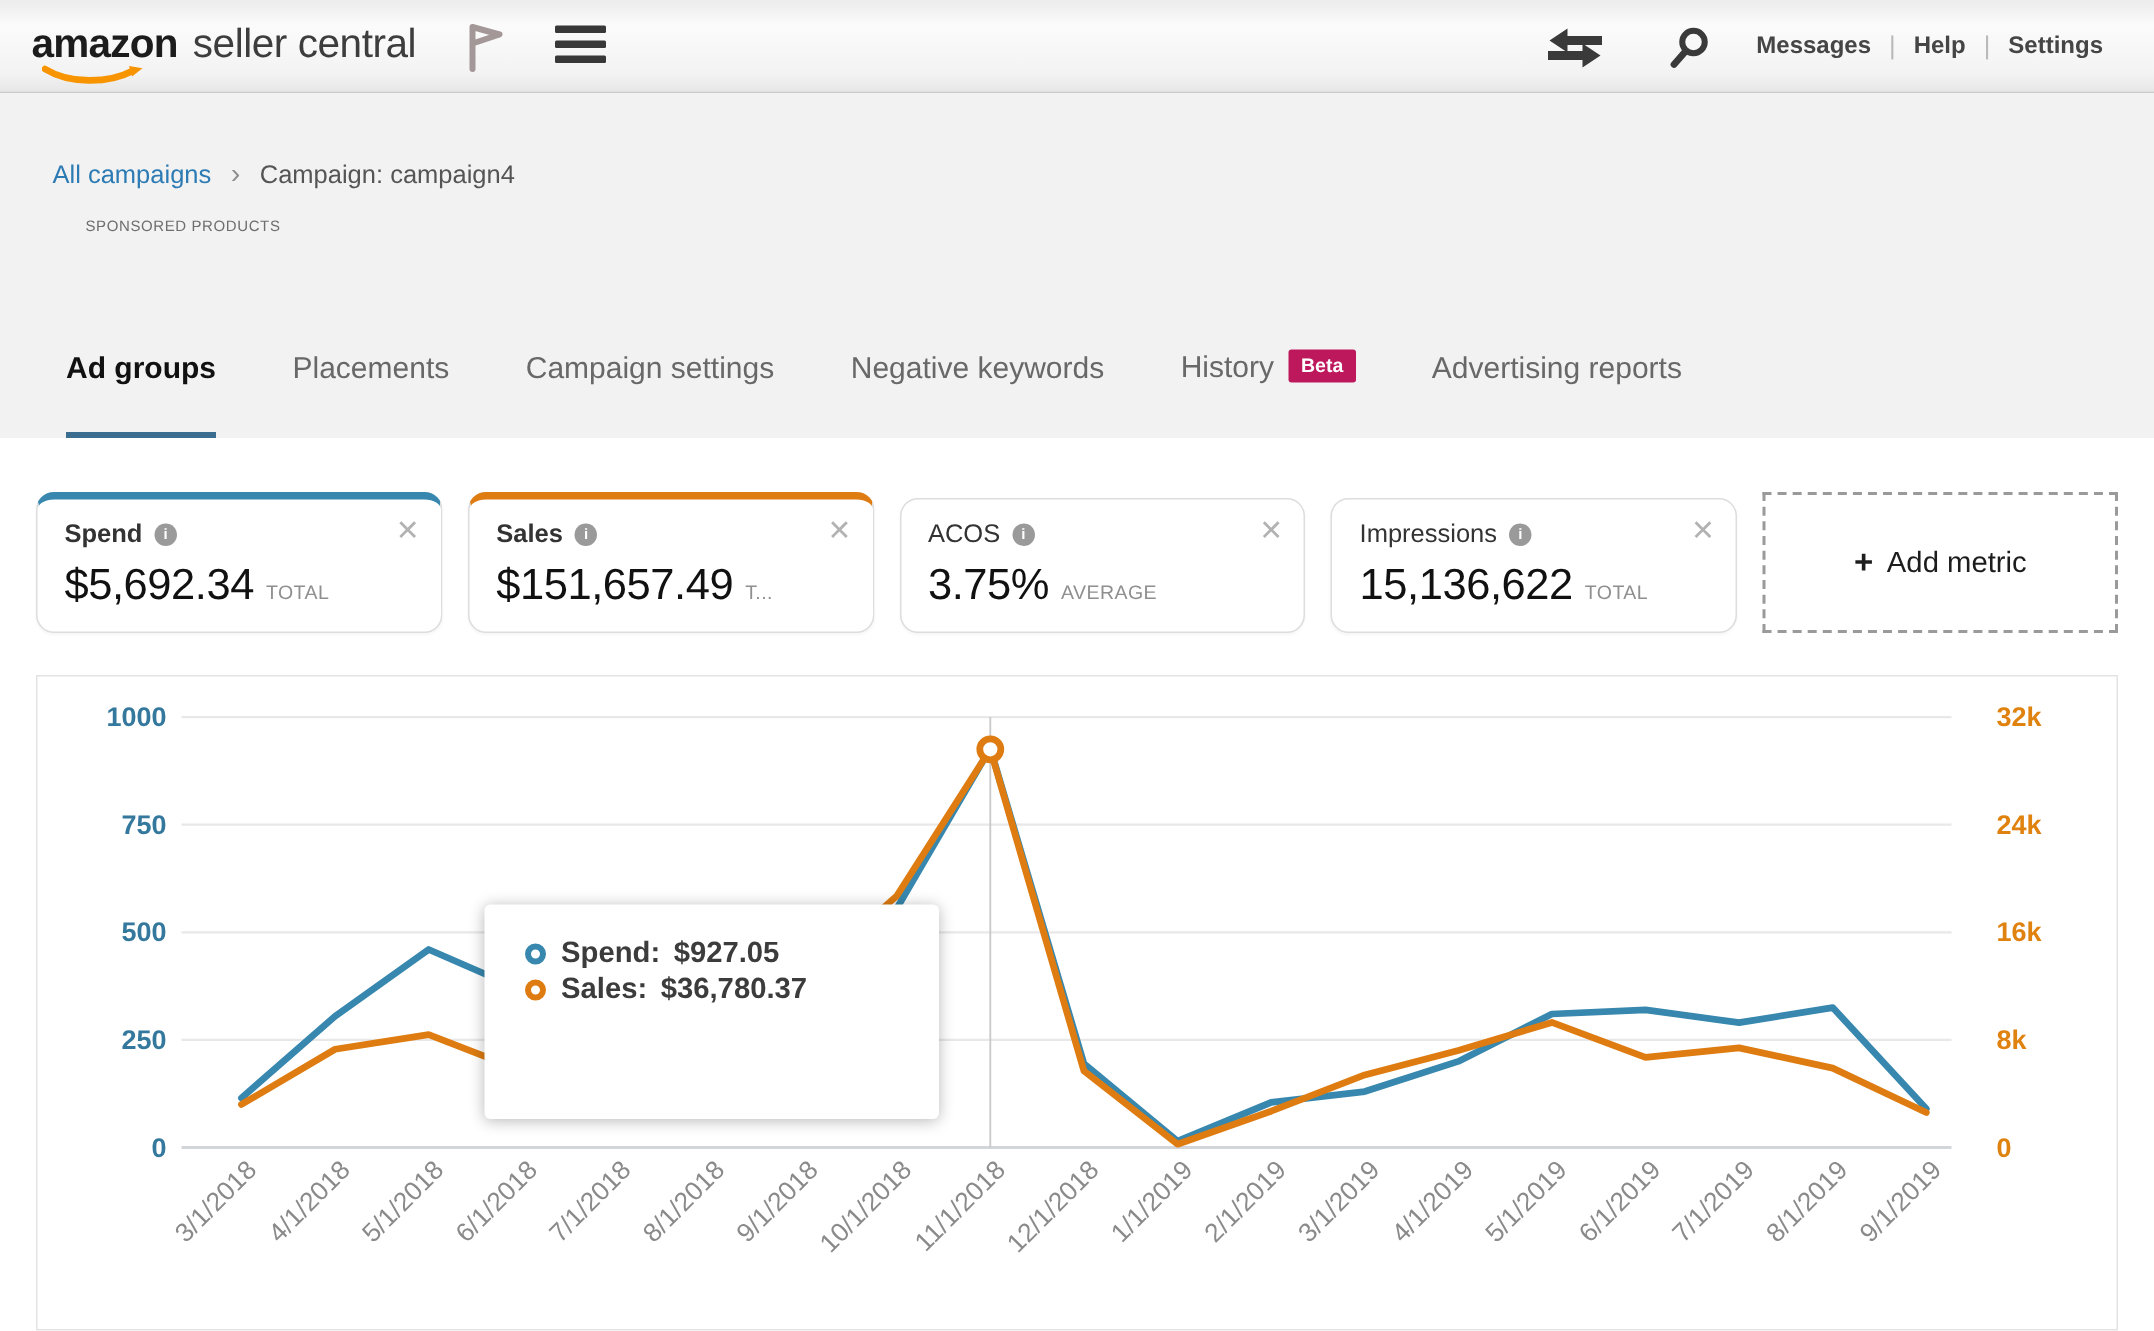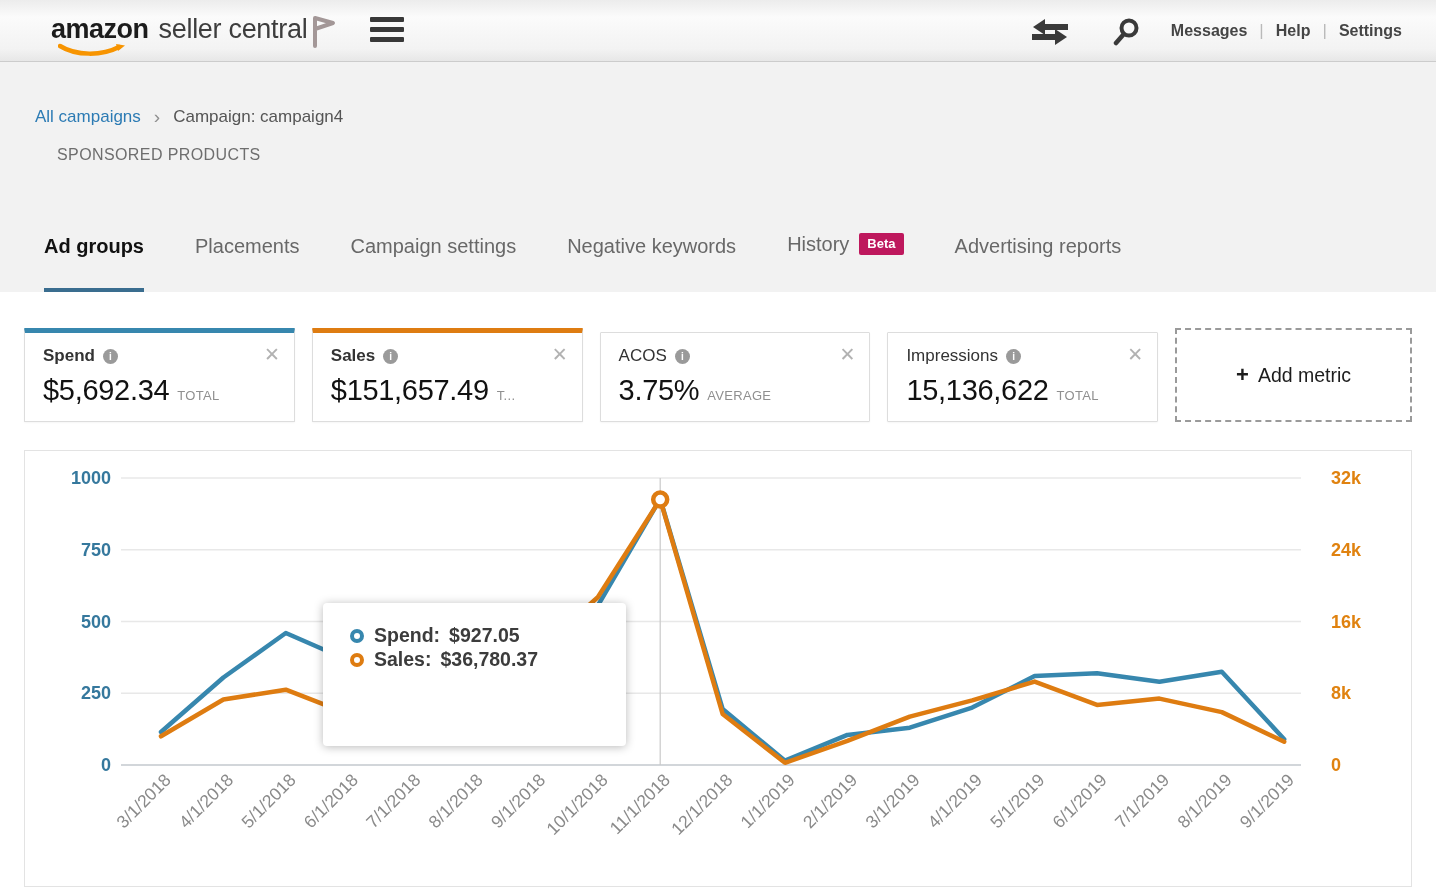--- a/index.html
+++ b/index.html
@@ -3,21 +3,21 @@
 <meta charset="utf-8">
 <style>
   * { margin:0; padding:0; box-sizing:border-box; }
   html,body { width:1436px; height:887px; overflow:hidden; background:#fff;
     font-family:"Liberation Sans","DejaVu Sans",sans-serif; color:#232323; }
 
   
   .topbar { position:absolute; left:0; top:0; width:1436px; height:62px;
     background:linear-gradient(180deg,#ececec 0%,#fbfbfb 28%,#f3f3f3 80%,#e7e7e7 100%);
     border-bottom:1px solid #cccccc; }
-  .logo { position:absolute; left:51px; top:14px; display:flex; align-items:baseline; }
+  .logo { position:absolute; left:21px; top:14px; display:flex; align-items:baseline; }
   .logo .brand { font-size:27px; font-weight:800; color:#1c1c1c; letter-spacing:-0.5px; position:relative; }
   .logo .smile { position:absolute; left:7px; top:29px; }
   .logo .suffix { font-size:27px; font-weight:400; color:#3d3d3d; margin-left:10px; letter-spacing:-0.3px; }
   .flag-btn { position:absolute; left:308px; top:13px; width:32px; height:36px; cursor:pointer; }
   .menu-btn { position:absolute; left:370px; top:17px; width:36px; height:28px; cursor:pointer; }
   .menu-btn .bar { width:34px; height:5px; background:#383838; margin-bottom:5px; border-radius:1px; }
   .swap-btn { position:absolute; left:1030px; top:18px; width:40px; height:28px; cursor:pointer; }
   .search-btn { position:absolute; left:1112px; top:18px; width:30px; height:28px; cursor:pointer; }
   .topnav { position:absolute; right:34px; top:21px; display:flex; align-items:center; }
   .topnav .navlink { font-size:16px; font-weight:700; color:#454545; cursor:pointer; padding:0 12px; }
@@ -25,30 +25,30 @@
   .topnav .pipe { color:#b9b9b9; font-weight:400; font-size:17px; }
 
   
   .band { position:absolute; left:0; top:62px; width:1436px; height:230px; background:#f2f2f2; }
   .breadcrumb { position:absolute; left:35px; top:44px; display:flex; align-items:center; font-size:17px; }
   .breadcrumb .parent { color:#2c7bb4; cursor:pointer; }
   .breadcrumb .sep { color:#8f8f8f; margin:0 13px; font-size:19px; }
   .breadcrumb .current { color:#555; }
   .titlerow { position:absolute; left:35px; top:84px; display:flex; align-items:baseline; }
   .page-title { font-size:40px; font-weight:400; color:#262626; }
-  .page-sub { font-size:16px; color:#6e6e6e; letter-spacing:0.4px; margin-left:22px; }
+  .page-sub { font-size:10px; color:#6e6e6e; letter-spacing:0.4px; margin-left:22px; }
   .tabs { position:absolute; left:44px; bottom:0; display:flex; gap:51px; align-items:flex-end; }
   .tab { font-size:20px; color:#686868; padding-bottom:30px; border-bottom:4px solid transparent; cursor:pointer; white-space:nowrap; }
   .tab.active { color:#111; font-weight:700; border-bottom-color:#3a6d8f; }
   .beta-badge { display:inline-block; background:#be185d; color:#fff; font-size:13px; font-weight:700;
     padding:3px 8px 4px; border-radius:2px; margin-left:10px; position:relative; top:-3px; }
 
   
   .metrics { position:absolute; left:24px; top:328px; width:1388px; display:flex; gap:17px; align-items:flex-end; }
-  .card { flex:1; height:90px; background:#fff; border:1px solid #ddd; border-radius:1px; position:relative;
+  .card { flex:1; height:90px; background:#fff; border:1px solid #ddd; border-radius:12px; position:relative;
     padding:13px 18px; box-shadow:0 1px 2px rgba(0,0,0,0.04); cursor:pointer; }
   .card.accent-blue { height:94px; border-top:5px solid #3787ae; }
   .card.accent-orange { height:94px; border-top:5px solid #de7c11; }
   .card .namerow { display:flex; align-items:center; gap:8px; font-size:17px; color:#333; }
   .card.plain .namerow { font-weight:400; }
   .card.accent-blue .namerow, .card.accent-orange .namerow { font-weight:700; }
   .info-dot { width:15px; height:15px; border-radius:50%; background:#9a9a9a; color:#fff; font-size:10px;
     font-weight:700; display:flex; align-items:center; justify-content:center; cursor:pointer; }
   .card .close { position:absolute; right:14px; top:10px; font-size:19px; color:#b2b2b2; cursor:pointer; }
   .card .valrow { margin-top:8px; display:flex; align-items:baseline; }

